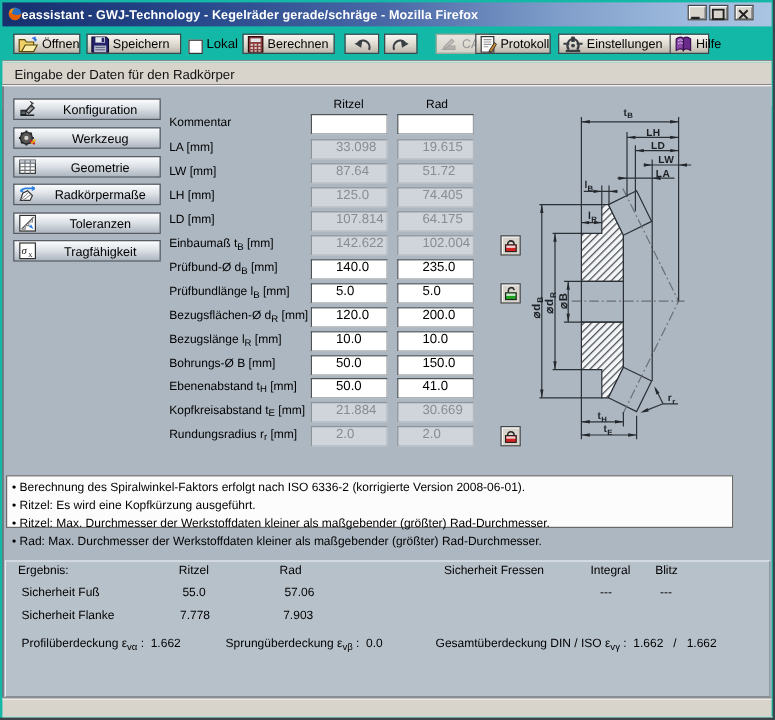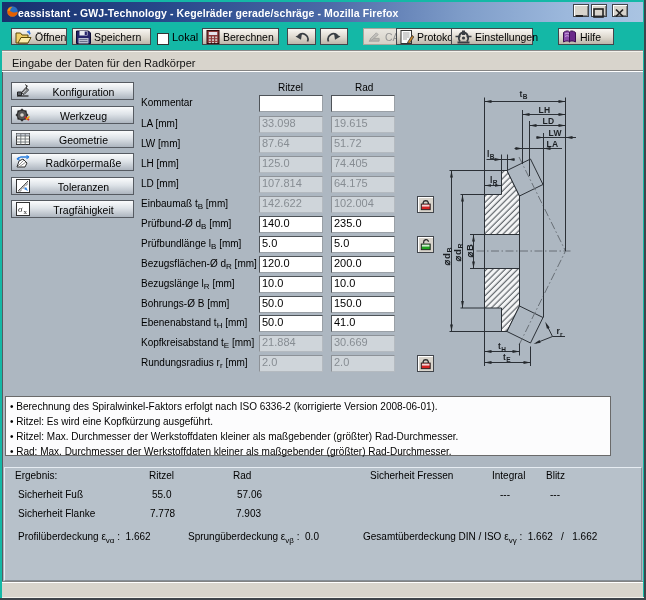--- a/index.html
+++ b/index.html
@@ -15,25 +15,25 @@
 #estrip{position:absolute;left:2px;top:52px;width:641px;height:37px;background:#d8d4cc;font-size:11px;color:#111}
 #estrip .t{position:absolute;left:10px;top:5px}
 .hline{position:absolute;height:1px}
 #content{position:absolute;left:2px;top:72px;width:641px;height:509px;background:#adb7c1;border-left:1px solid #565b61}
 .sbtn{position:absolute;left:11px;width:123px;height:18px;border:1px solid #565b62;background:linear-gradient(#fbfcfd,#dee3e8 45%,#adb5bf);font-size:10.5px;color:#000}
 .sbtn .ic{position:absolute;left:3px;top:0px}
 .sbtn .tx{position:absolute;left:22px;right:0;top:3px;text-align:center}
 .fhead{position:absolute;top:82px;font-size:10px;color:#000}
 .flab{position:absolute;left:141px;font-size:10px;color:#000;white-space:nowrap}
 .flab sub{font-size:8px;vertical-align:-2px}
-.fin{position:absolute;width:64px;height:17px;background:#fff;border:1px solid;border-color:#4e5358 #9aa0a6 #9aa0a6 #4e5358;font-size:11px;color:#000;line-height:13px;padding-left:2px;white-space:nowrap;overflow:hidden}
+.fin{position:absolute;width:64px;height:17px;background:#fff;border:1px solid;border-color:#4e5358 #9aa0a6 #9aa0a6 #4e5358;font-size:11px;color:#000;line-height:13px;padding-left:20px;white-space:nowrap;overflow:hidden}
 .fin.dis{background:#cfd5da;border-color:#8d9298 #b4bac0 #b4bac0 #8d9298;color:#878d93}
 .lockb{position:absolute;width:17px;height:17px;background:#d8d4cc;border:1px solid #42464c;box-shadow:inset 1px 1px 0 #fff}
 #kopf{position:absolute;left:259px;top:373px;width:138px;height:19px;border:1px solid #42464c;background:linear-gradient(#fdfdfd,#e4e2dd 45%,#bfc3c7);font-size:11px;color:#000}
-#infobox{position:absolute;left:5px;top:396px;width:606px;height:60px;background:#fcfcfd;border:1px solid #6a6a6a;font-size:10px;color:#000}
+#infobox{position:absolute;left:5px;top:396px;width:606px;height:44px;background:#fcfcfd;border:1px solid #6a6a6a;font-size:10px;color:#000}
 #infobox div{position:absolute;left:4px;white-space:nowrap}
 #erg{position:absolute;left:4px;top:467px;width:638px;height:114px;background:#b7c1ca;border-top:1px solid #e6ecf2;border-left:1px solid #e6ecf2;border-right:1px solid #868e96;border-bottom:1px solid #868e96;font-size:10px;color:#000}
 #erg div{position:absolute;white-space:nowrap}
 #status{position:absolute;left:2px;top:581px;width:641px;height:16px;background:#d8d4cc;border-top:1px solid #828282;box-shadow:inset 0 1px 0 #fff}
 #frameR{position:absolute;left:644px;top:0;width:2px;height:600px;background:#3f444a}
 #frameB{position:absolute;left:0;top:598px;width:646px;height:2px;background:#3f444a}
 #frameBL{position:absolute;left:2px;top:597px;width:642px;height:1px;background:#f2f0ea}
 sub{font-size:8px}
 </style></head>
 <body>
@@ -114,31 +114,31 @@
     </div>
   <div class="tbtn" style="left:396px;width:63px">
     <svg width="14" height="14" viewBox="0 0 14 14">
         <rect x="1" y="0.5" width="10.5" height="13" fill="#fdfdfd" stroke="#333"></rect>
         <path d="M3 3 H9.5 M3 5 H9.5 M3 7 H9.5 M3 9 H7" stroke="#999" stroke-width="0.9"></path>
         <path d="M7.5 12.5 L12 5.5 L13.8 6.8 L9.5 13.5 Z" fill="#c8862a" stroke="#333" stroke-width="0.8"></path>
         <path d="M7.5 12.5 L7 14 L9.5 13.5 Z" fill="#333"></path>
       </svg>
     <span>Protokoll</span>
     </div>
-  <div class="tbtn" style="left:451px;width:82px">
+  <div class="tbtn" style="left:465px;width:103px">
     <svg width="17" height="14" viewBox="0 0 17 14">
         <rect x="2.5" y="11.5" width="12" height="2" fill="#3a3f44"></rect>
         <path d="M5 11.5 C2.5 8 4.5 2.5 8.5 2.5 C12.5 2.5 14.5 8 12 11.5" fill="none" stroke="#3a3f44" stroke-width="1.8"></path>
         <rect x="7" y="0.5" width="3" height="4.5" fill="#3a3f44"></rect>
         <path d="M0.5 6.5 H5.5 M11.5 6.5 H16.5" stroke="#3a3f44" stroke-width="1.6"></path>
         <circle cx="8.5" cy="8" r="1.6" fill="#3a3f44"></circle>
       </svg>
     <span>Einstellungen</span>
     </div>
-  <div class="tbtn" style="left:558px;width:56px">
+  <div class="tbtn" style="left:558px;width:33px">
     <svg width="15" height="13" viewBox="0 0 15 13">
         <path d="M1.5 2.5 C4 0.5 6.5 0.5 7.5 2 L7.5 12 C6.5 10.5 4 10.5 1.5 12 Z" fill="#8a4aaa" stroke="#3a1050" stroke-width="1"></path>
         <path d="M13.5 2.5 C11 0.5 8.5 0.5 7.5 2 L7.5 12 C8.5 10.5 11 10.5 13.5 12 Z" fill="#6a2a8a" stroke="#3a1050" stroke-width="1"></path>
         <path d="M3 4 C4.5 3 6 3 7 3.8 M3 6.5 C4.5 5.5 6 5.5 7 6.3" stroke="#d8c0e8" stroke-width="0.8" fill="none"></path>
       </svg>
     <span>Hilfe</span>
     </div>
   <div class="hline" style="left:2px;top:50px;width:641px;background:#8a8a8a"></div>
   <div class="hline" style="left:2px;top:51px;width:641px;background:#f4f2ec"></div>
   <div id="estrip">

